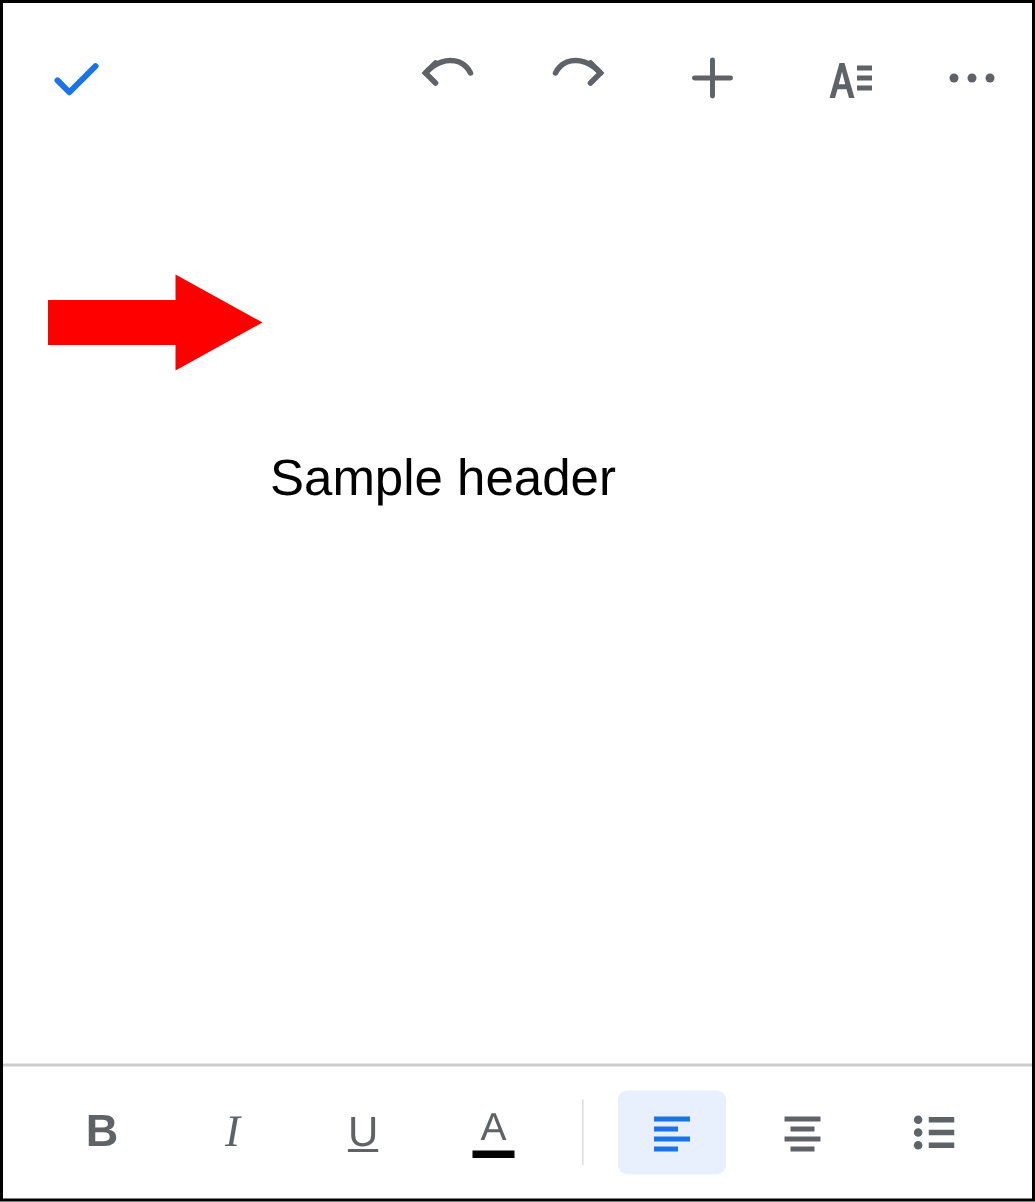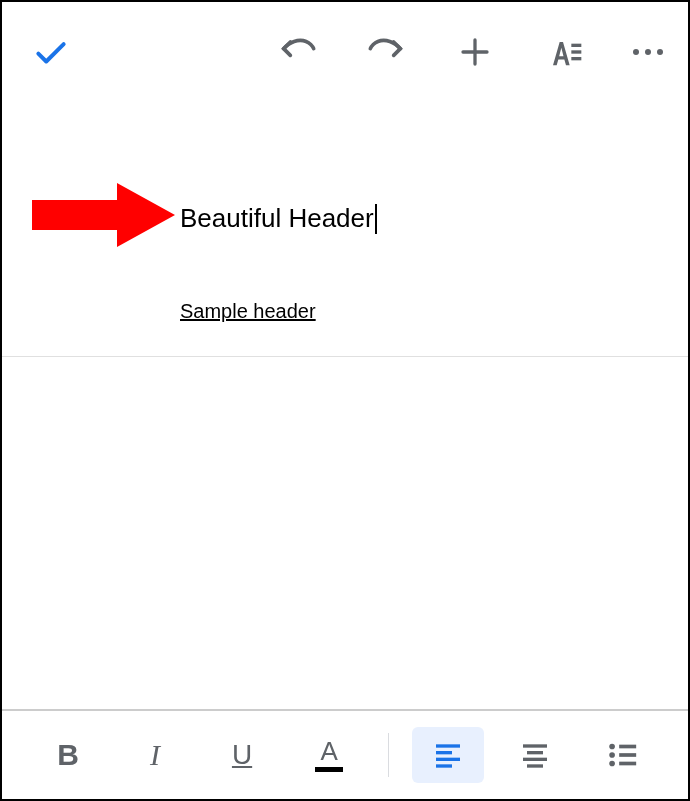--- a/index.html
+++ b/index.html
@@ -87,23 +87,22 @@
       width: 2px;
       height: 30px;
       background: #000;
       margin-left: 1px;
       vertical-align: middle;
     }
     .body-text {
       position: absolute;
       top: 198px;
       left: 178px;
-      font-size: 20px;
+      font-size: 34px;
       color: #000;
-      text-decoration: underline;
     }
     .arrow-annotation {
       position: absolute;
       top: 78px;
       left: 25px;
       width: 150px;
       height: 70px;
     }
     .bottom-toolbar {
       position: absolute;
@@ -218,26 +217,20 @@
       <div class="more-dot"></div>
     </div>
   </div>
 </div>
 
 <div class="document-area">
   <div class="arrow-annotation">
     <svg viewBox="0 0 150 70" width="150" height="70">
       <polygon points="5,20 90,20 90,3 148,35 90,67 90,50 5,50" fill="#ff0000"></polygon>
     </svg>
-  </div>
-  <div class="header-section">
-    <div class="header-text">
-      <span>Beautiful Header</span>
-      <span class="cursor"></span>
-    </div>
   </div>
   <div class="body-text">Sample header</div>
 </div>
 
 <div class="bottom-toolbar">
   <div class="format-btn">
     <span class="bold-txt">B</span>
   </div>
   <div class="format-btn">
     <span class="italic-txt">I</span>

